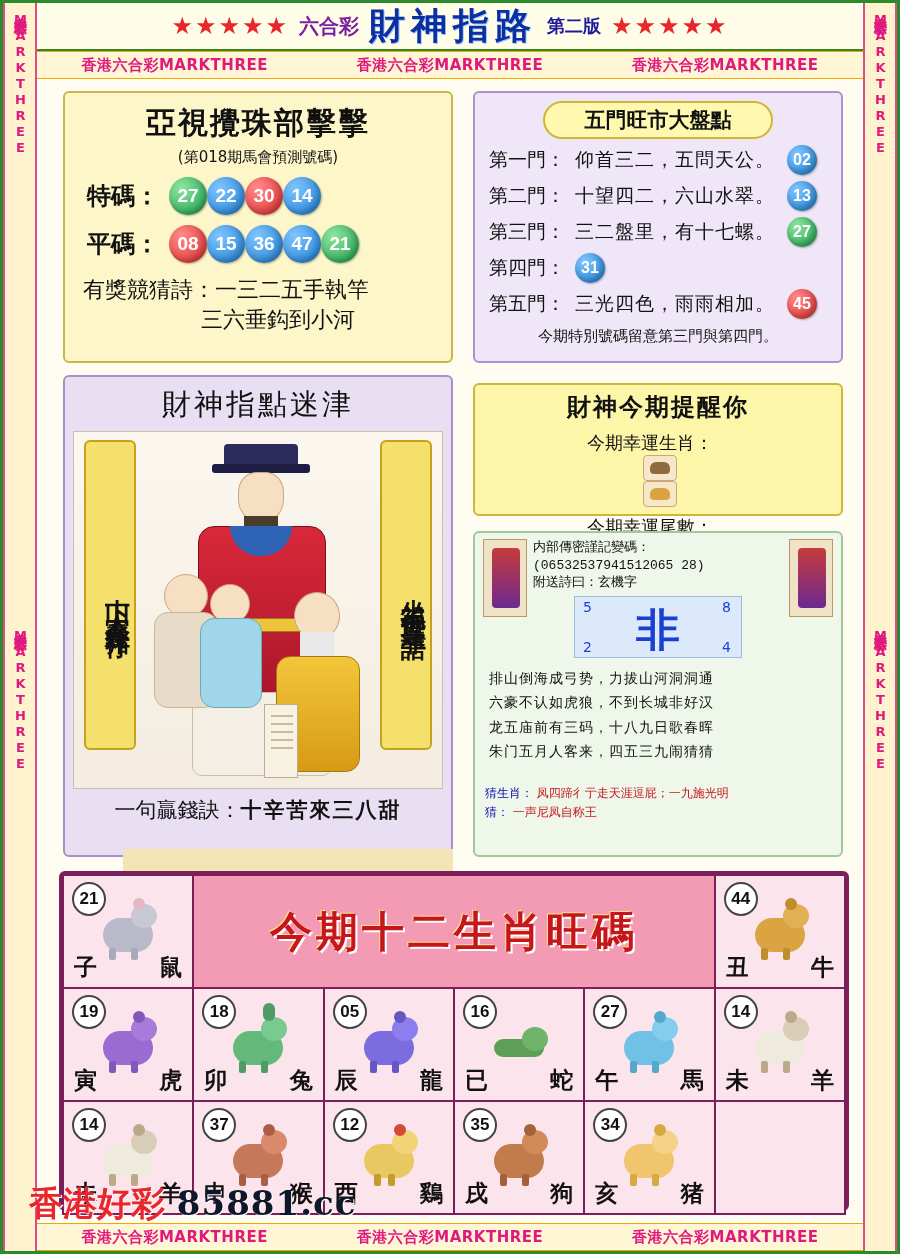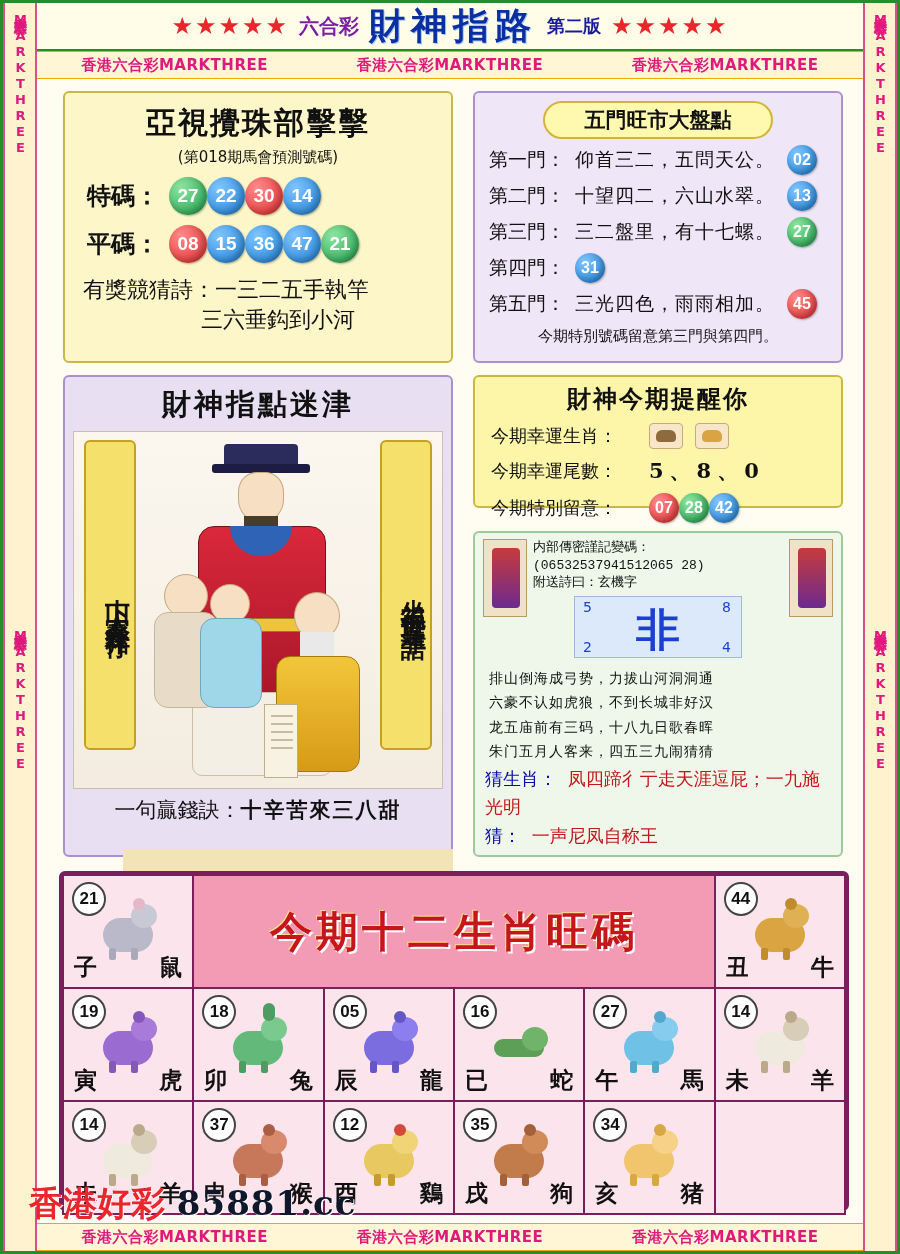--- a/index.html
+++ b/index.html
@@ -110,21 +110,21 @@
   .gate-row { display:flex; align-items:center; font-size: 19px; color:#111; margin: 6px 0 0 14px; font-family:"DejaVu Serif", serif;}
   .gate-row .g-name { width: 86px; }
   .gate-row .g-text { width: 212px; letter-spacing: 1px; }
   #panelB .pb-foot { font-size: 15px; color:#111; text-align:center; margin-top:8px; }
   
   #panelC {
     left: 60px; top: 372px; width: 390px; height: 482px;
     background: #e9dff3; border: 2px solid #a98fd0;
   }
   #panelC .pc-title {
-    text-align:center; font-size: 29px; font-weight:bold; color:#111;
+    text-align:center; font-size: 29px; font-weight:normal; color:#111;
     margin-top: 8px; letter-spacing: 3px; font-family:"DejaVu Serif", serif;
   }
   .art {
     position: relative; margin: 6px 8px 0; height: 358px;
     background: linear-gradient(#fbf7ef,#f4ece0);
     border: 1px solid #cdbfae; overflow: hidden;
   }
   .vbanner {
     position:absolute; top: 8px; width: 52px; height: 310px;
     background: #f4e06a; border: 2px solid #c6a11f; border-radius: 6px;
@@ -155,28 +155,28 @@
   .elder .e-beard{position:absolute; left: 30px; top: 40px; width: 34px; height: 48px; background:#e9e9e9; border-radius:0 0 50% 50%;}
   .elder .e-robe{position:absolute; left: 6px; top: 64px; width: 84px; height: 116px; background:linear-gradient(#f2c63a,#d79a17); border-radius: 14px; border:1px solid #a6780f;}
   .scroll { position:absolute; left: 112px; top: 262px; width: 34px; height: 74px; background:#f7f2e2; border:1px solid #bfae8e;}
   .scroll:after{content:""; position:absolute; left:6px; top:10px; width:22px; height:2px; box-shadow:0 8px 0 #c8bba0,0 16px 0 #c8bba0,0 24px 0 #c8bba0,0 32px 0 #c8bba0; background:#c8bba0;}
   #panelC .pc-foot {
     text-align:center; font-size: 21px; color:#111; margin-top: 7px; font-family:"DejaVu Serif", serif;
   }
   #panelC .pc-foot b { letter-spacing: 2px; }
   
   #panelD {
-    left: 470px; top: 372px; width: 370px; height: 133px;
+    left: 470px; top: 380px; width: 370px; height: 133px;
     background: #fdf6a8; border: 2px solid #cbb93c;
   }
   #panelD .pd-title {
     text-align:center; font-size: 24px; font-weight:bold; color:#111;
     margin-top: 6px; letter-spacing: 2px; font-family:"DejaVu Serif", serif;
   }
-  .pd-row { display:flex; align-items:center; font-size: 18px; color:#111; margin: 8px 0 0 16px; font-family:"DejaVu Serif", serif;}
+  .pd-row { display:flex; align-items:center; font-size: 18px; color:#111; margin: 8px 0 0 16px; font-family:"DejaVu Serif", serif;flex-direction:column;}
   .pd-row .k { width: 158px; }
   .zodiac-chip { width: 34px; height: 26px; margin-right: 12px; border-radius: 4px; background: #f7e7c8; border:1px solid #c9a97a; position: relative;}
   .zodiac-chip:after{content:""; position:absolute; left:6px; top:6px; width:20px; height:12px; background:#8d6b3f; border-radius: 6px 6px 4px 4px;}
   .zodiac-chip.ox:after{background:#d9a441;}
   .pd-row .tails { font-size: 21px; font-weight: bold; letter-spacing: 6px; }
   
   #panelE {
     left: 470px; top: 528px; width: 370px; height: 326px;
     background: #eef7ea; border: 2px solid #9ec99a;
   }
@@ -191,21 +191,21 @@
   .glyphbox {
     margin: 4px auto 0; width: 168px; height: 62px; background:#dbe9fb;
     border:1px solid #9fb9d8; position: relative;
   }
   .glyphbox .ch { position:absolute; left:0; right:0; top: 4px; text-align:center; font-size: 44px; font-weight:bold; color:#1b3fd0; font-family:"DejaVu Serif", serif;}
   .glyphbox .c-tl { position:absolute; left: 8px; top: 2px; font-size: 14px; color:#1b3fd0;}
   .glyphbox .c-tr { position:absolute; right: 10px; top: 2px; font-size: 14px; color:#1b3fd0;}
   .glyphbox .c-bl { position:absolute; left: 8px; bottom: 2px; font-size: 14px; color:#1b3fd0;}
   .glyphbox .c-br { position:absolute; right: 10px; bottom: 2px; font-size: 14px; color:#1b3fd0;}
   .e-poem { margin: 8px 14px 0; font-size: 14px; color:#111; line-height: 1.75; letter-spacing: 1px;}
-  .e-guess { margin: 2px 10px 0; font-size: 18px; color:#c4161c; line-height: 1.6; font-family: Liberation Mono, monospace;}
+  .e-guess { margin: 20px 10px 0; font-size: 12px; color:#c4161c; line-height: 1.6;}
   .e-guess .b { color:#0a0ab0; }
   
   #panelF {
     left: 56px; top: 868px; width: 790px; height: 340px;
     background: #f7b9cb; border: 3px solid #7a1f5c;
   }
   .zt { width: 100%; height: 100%; border-collapse: collapse; table-layout: fixed; }
   .zt td {
     border: 2px solid #7a1f5c; background: #fce4ec; position: relative;
     height: 113px;

